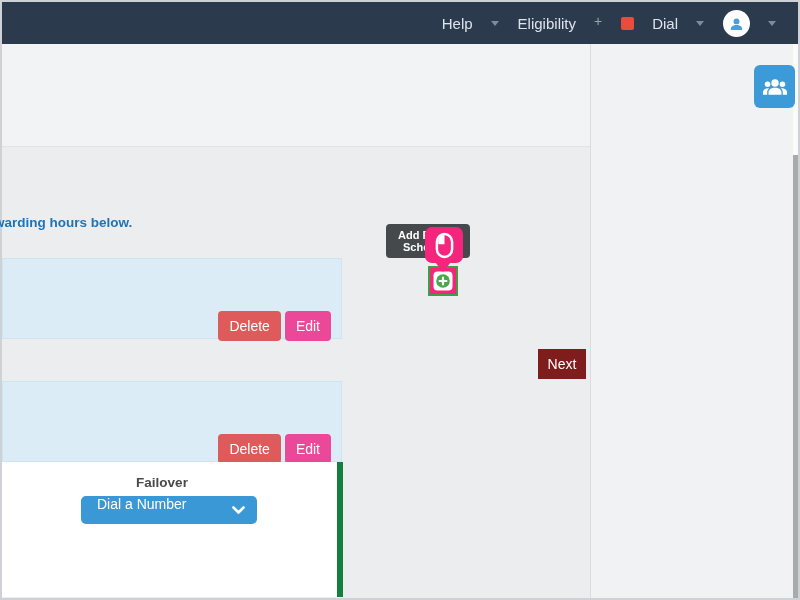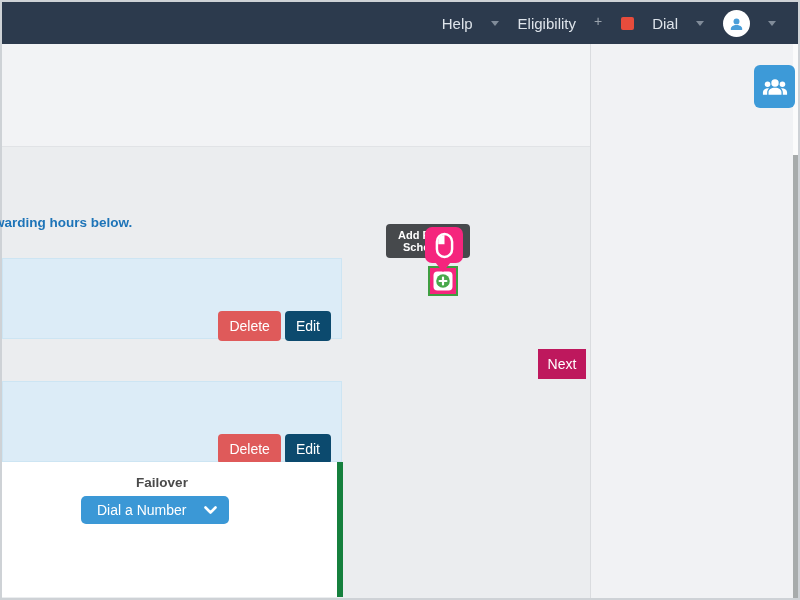--- a/index.html
+++ b/index.html
@@ -37,33 +37,33 @@
   .heading { position:absolute; left:-6px; top:215px; font-size:13.5px;
              font-weight:bold; color:#1d74b8; white-space:nowrap; }
   .blue-panel { position:absolute; left:2px; width:340px; height:81px;
                 background:#dcecf7; border:1px solid #cde5f3; }
   .panel-1 { top:258px; } .panel-2 { top:381px; }
   .btn-row { position:absolute; top:12px; right:10px; display:flex; gap:4px;margin-top:40px; }
   .btn { height:30px; padding:0 11px; border:none; border-radius:4px;
          color:#fff; font-size:14px; font-family:"Liberation Sans",sans-serif;
          cursor:pointer; }
   .btn-delete { background:#df5a5a; }
-  .btn-edit { background:#0c4a6e; }
+  .btn-edit { background:#ec4899; }
   .white-panel { position:absolute; left:2px; top:462px; width:341px; height:135px;
                  background:#ffffff; border-right:6px solid #15803d; }
   .failover-label { position:absolute; left:0; top:13px; width:320px;
                     text-align:center; font-size:13.5px; font-weight:bold;
                     color:#4a4a4a; }
-  .dropdown { position:absolute; left:79px; top:34px; width:148px; height:28px;
+  .dropdown { position:absolute; left:79px; top:34px; width:176px; height:28px;
               background:#3b98d6; border-radius:5px; display:flex;
-              align-items:center; color:#fff; font-size:14px;
+              align-items:flex-start; color:#fff; font-size:14px;
               padding-left:16px; cursor:pointer; }
   .dropdown .chev { position:absolute; right:12px; top:10px; }
   .next-btn { position:absolute; left:538px; top:349px; width:48px; height:30px;
-              background:#be185d; border:none; border-radius:0; color:#fff;
+              background:#7f1d1d; border:none; border-radius:0; color:#fff;
               font-size:14px; cursor:pointer; font-family:"Liberation Sans",sans-serif; }
 
   
   .tooltip { position:absolute; left:386px; top:224px; width:84px; height:34px;
              background:#46494c; border-radius:4px; color:#fff; font-size:11px;
              font-weight:bold; z-index:5; }
   .tooltip .l1 { margin:5px 0 0 12px; } .tooltip .l2 { margin-left:17px; }
   .cursor-bubble { position:absolute; left:425px; top:227px; width:38px; height:36px;
                    background:#f5257d; border-radius:7px; z-index:6; display:flex;
                    align-items:center; justify-content:center; }

